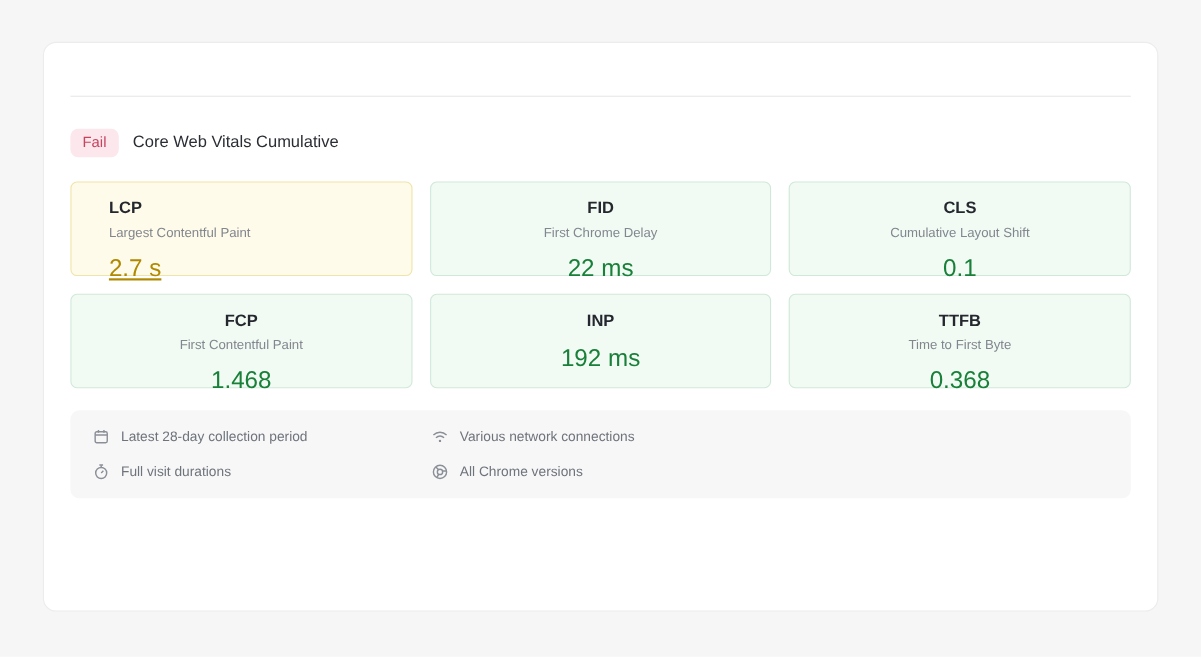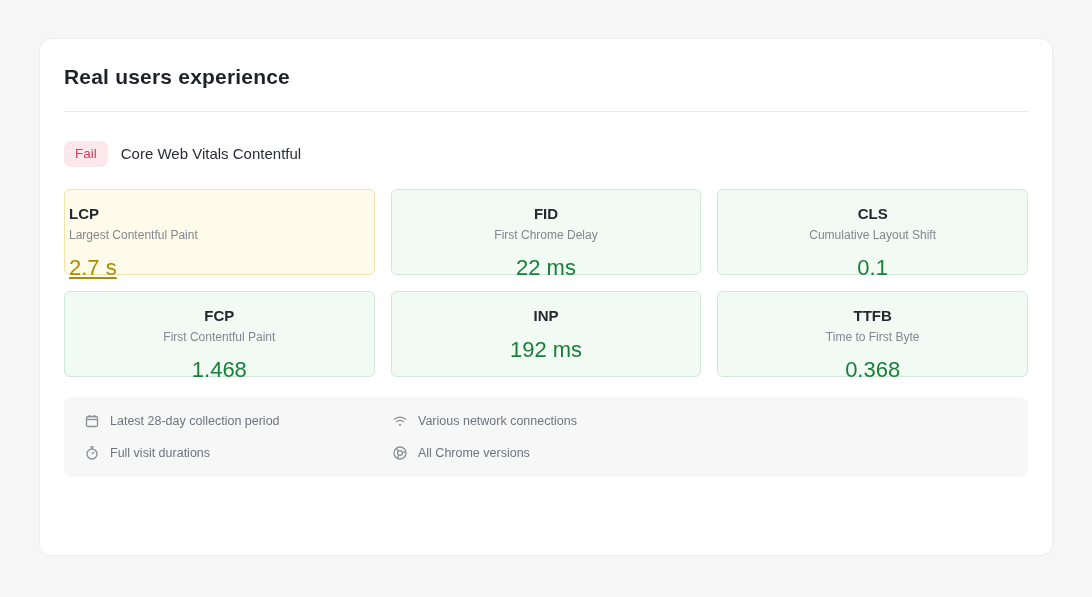--- a/index.html
+++ b/index.html
@@ -51,21 +51,21 @@
   }
   .metrics-grid {
     margin-top: 22px;
     display: grid;
     grid-template-columns: repeat(3, 1fr);
     gap: 16px;
   }
   .metric-card {
     height: 86px;
     border-radius: 6px;
-    padding: 15px 4px;
+    padding: 15px 34px;
   }
   .metric-card[data-status="good"] {
     background: #f2faf4;
     border: 1px solid #cfe9d9;
     text-align: center;
   }
   .metric-card[data-status="warn"] {
     background: #fffbea;
     border: 1px solid #efe4a9;
   }
@@ -110,26 +110,25 @@
     color: #8b9097;
     display: inline-flex;
   }
   .f-icon svg { width: 16px; height: 16px; }
 </style>
 </head>
 <body>
 
 <div class="panel">
 
-  <h1 class="page-title">Real users experience</h1>
   <hr class="divider">
 
   <div class="assessment">
     <span class="badge">Fail</span>
-    <span class="assessment-label">Core Web Vitals Contentful</span>
+    <span class="assessment-label">Core Web Vitals Cumulative</span>
   </div>
 
   <div class="metrics-grid">
 
     <div class="metric-card" data-status="warn">
       <div class="metric-abbr">LCP</div>
       <div class="metric-name">Largest Contentful Paint</div>
       <div class="metric-value">2.7 s</div>
     </div>
 

